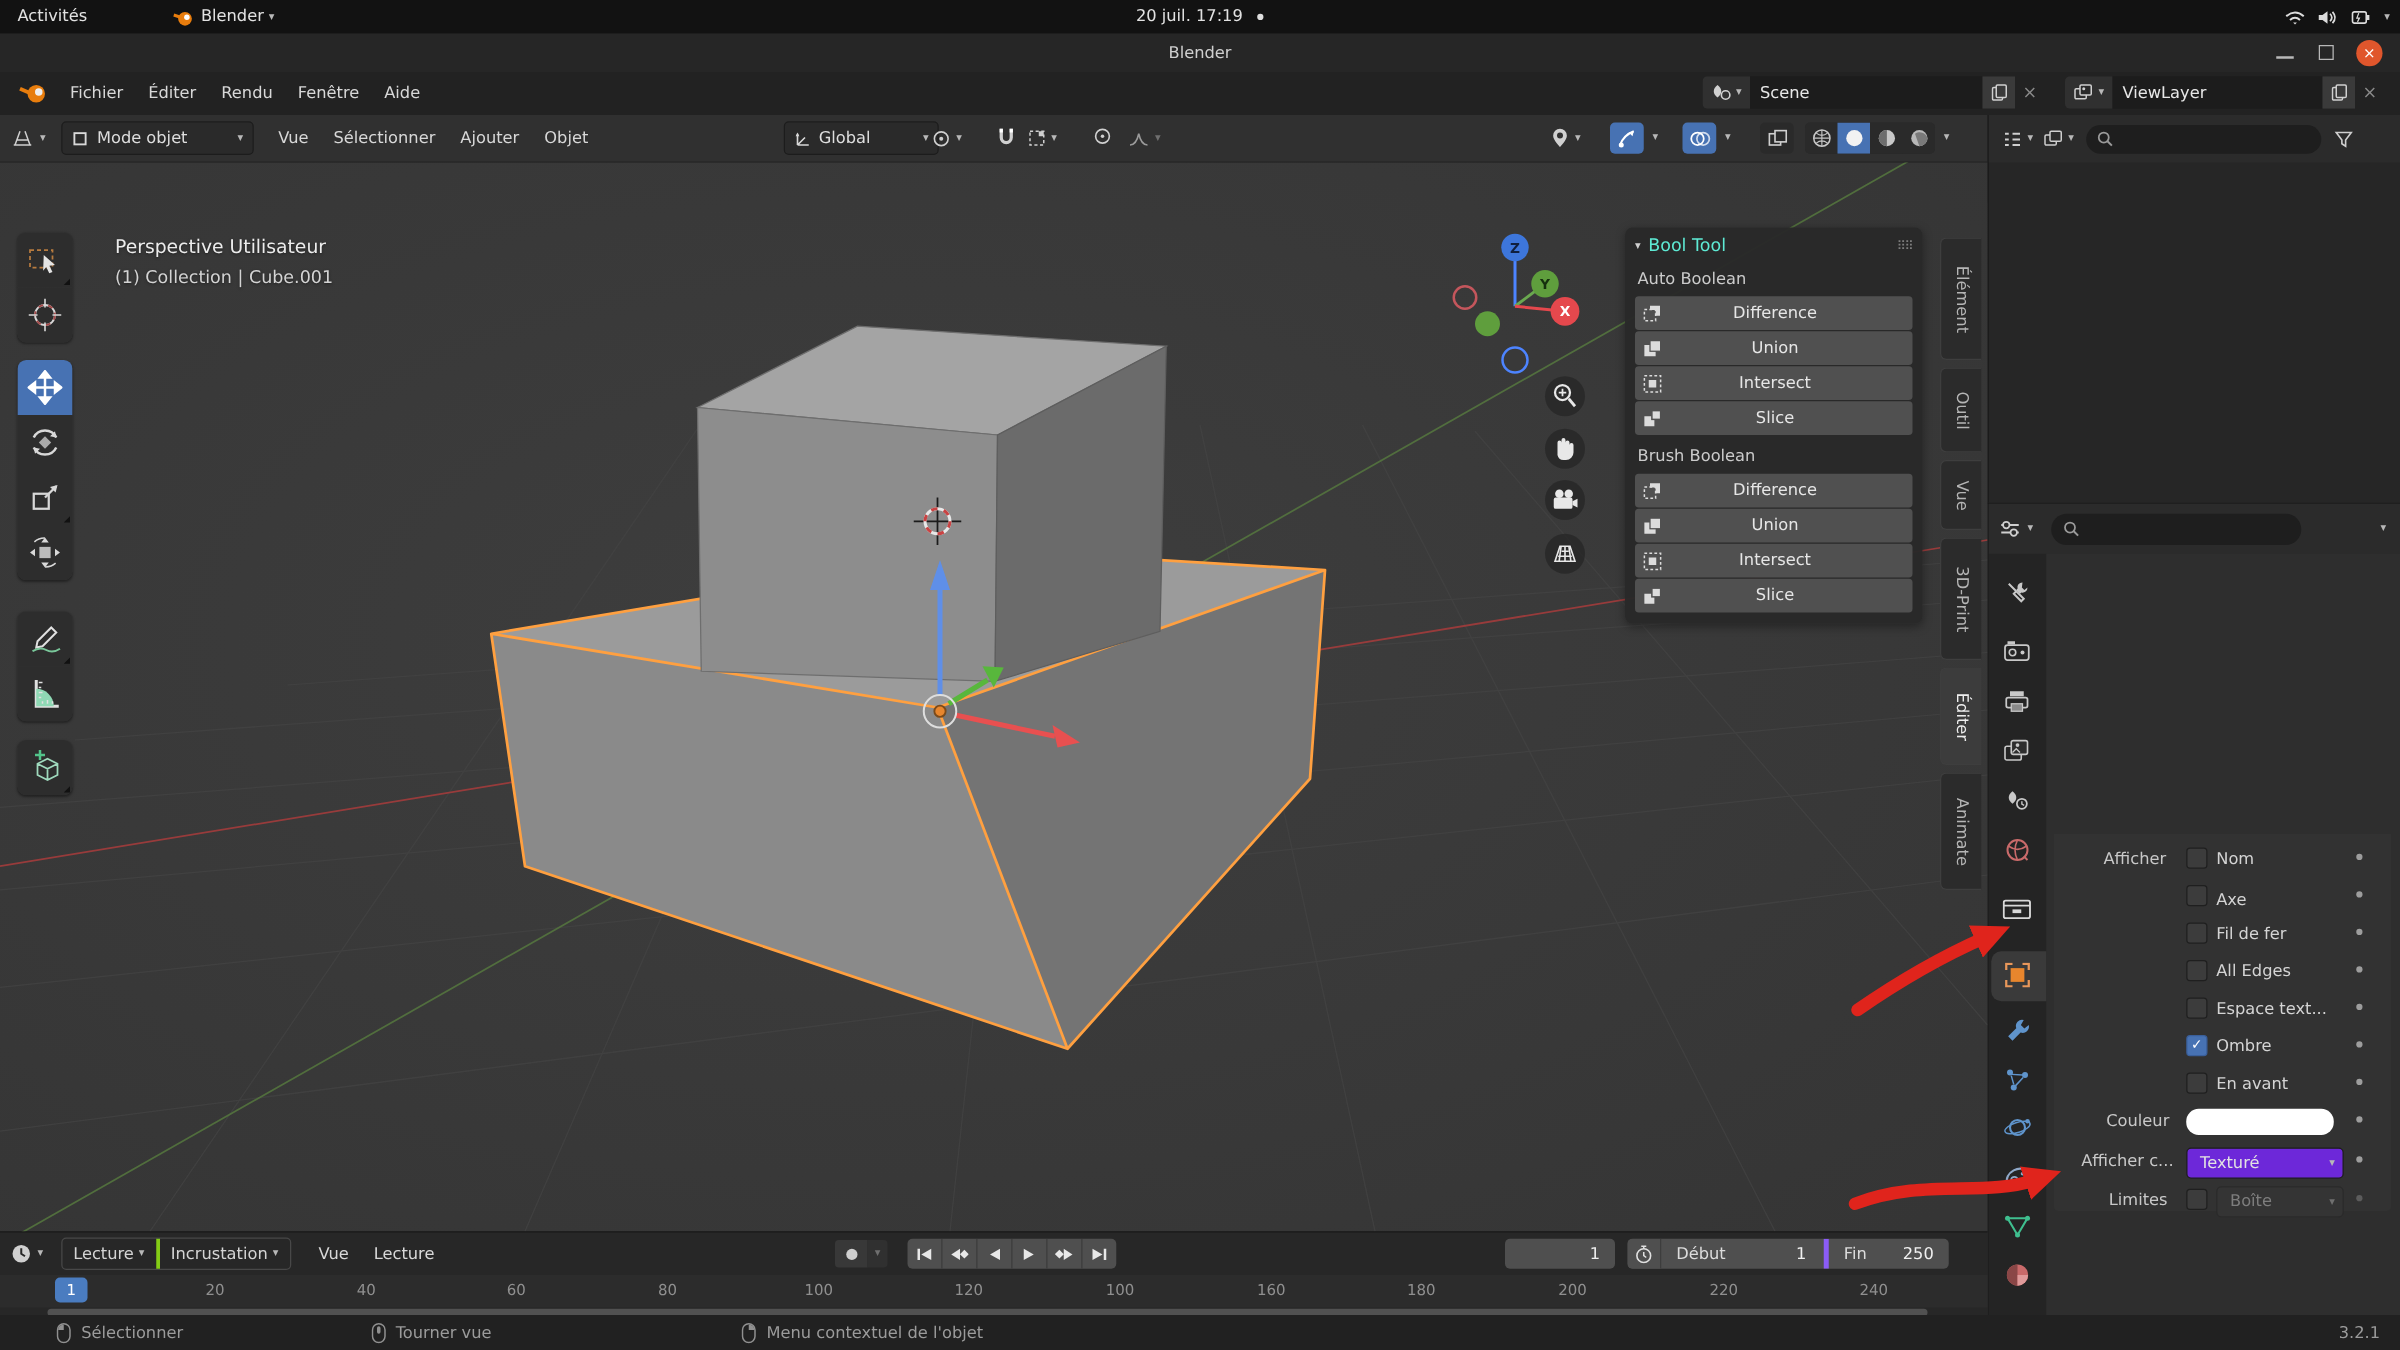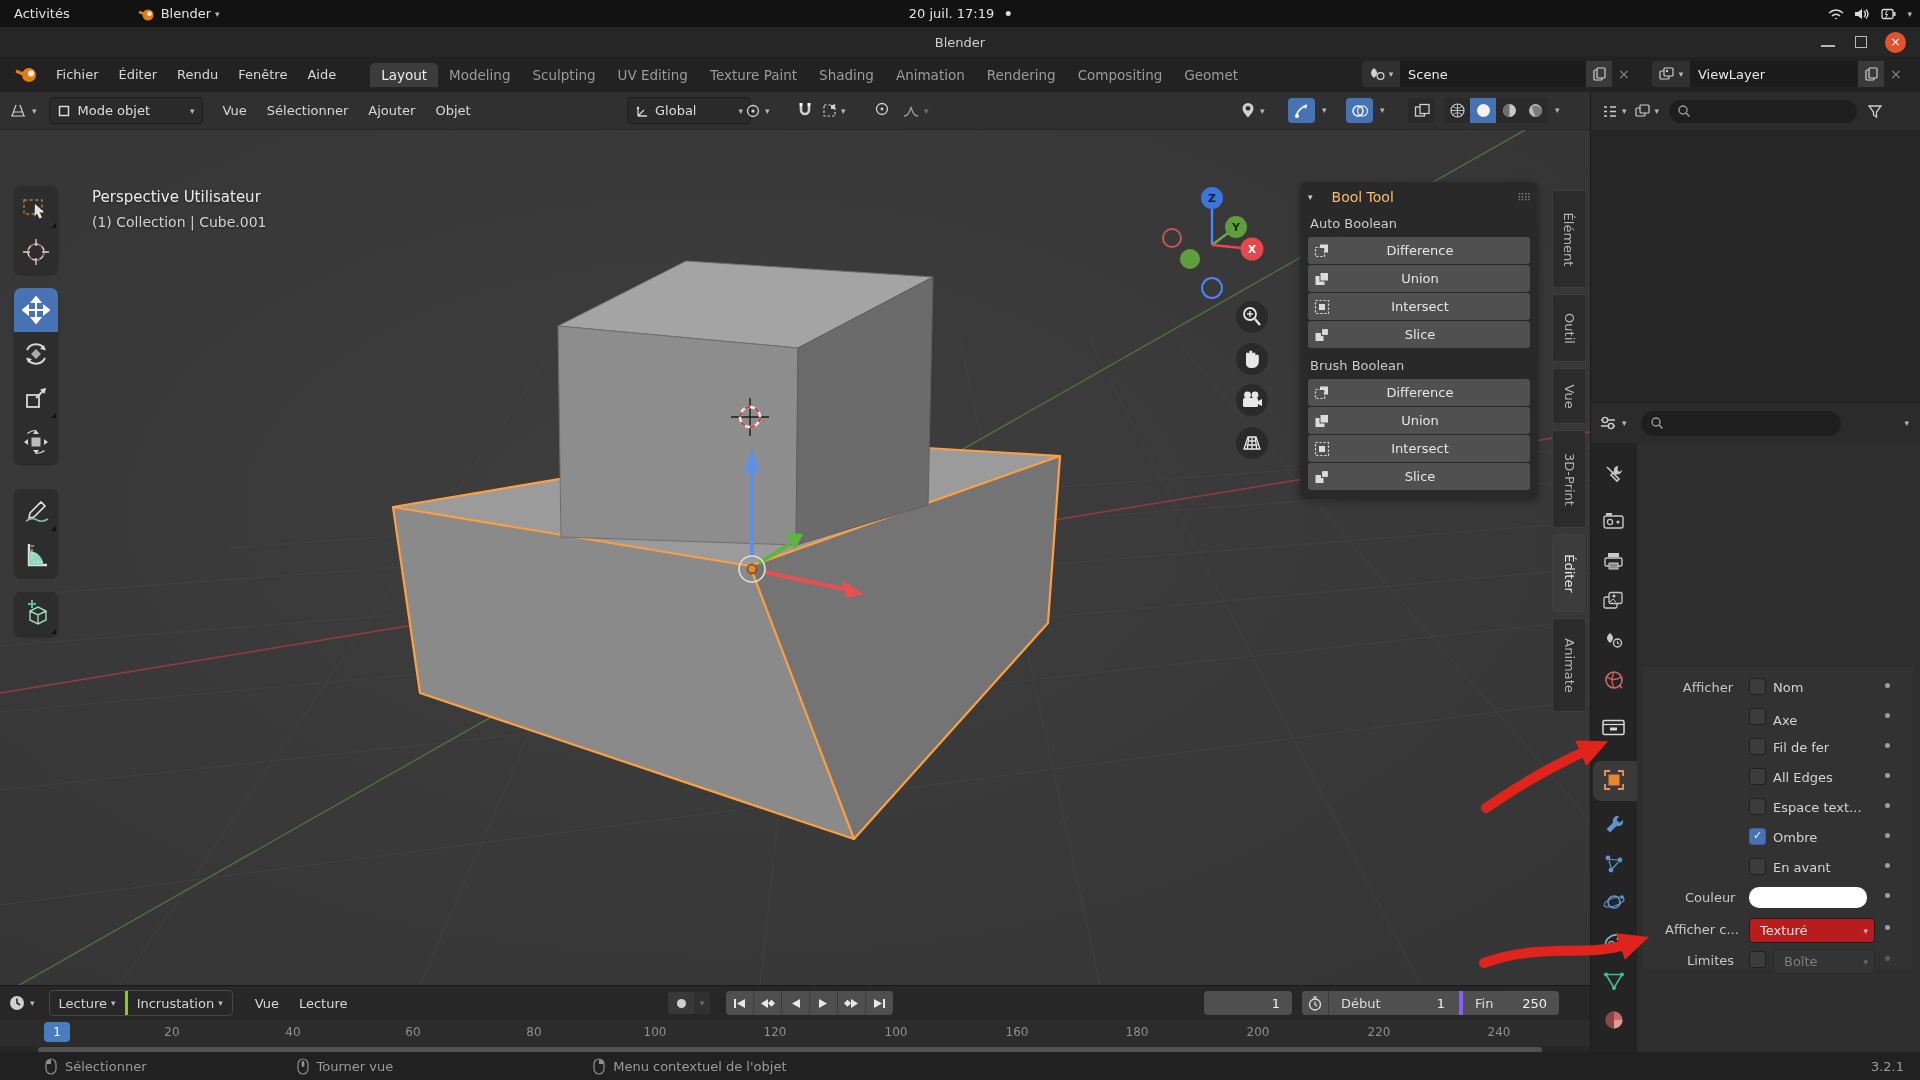--- a/index.html
+++ b/index.html
@@ -86,32 +86,20 @@
       <circle cx="17" cy="8.5" r="3" fill="#eee"></circle>
       <path d="M2,6 L9,9" stroke="#e87d0d" stroke-width="3"></path>
     </svg>
   <span class="row" style="margin-left:6px">
     <span class="menu-item">Fichier</span>
     <span class="menu-item">Éditer</span>
     <span class="menu-item">Rendu</span>
     <span class="menu-item">Fenêtre</span>
     <span class="menu-item">Aide</span>
   </span>
-  <span class="row" style="margin-left:24px;font-size:13.5px">
-    <span class="ws-tab active">Layout</span>
-    <span class="ws-tab">Modeling</span>
-    <span class="ws-tab">Sculpting</span>
-    <span class="ws-tab">UV Editing</span>
-    <span class="ws-tab">Texture Paint</span>
-    <span class="ws-tab">Shading</span>
-    <span class="ws-tab">Animation</span>
-    <span class="ws-tab">Rendering</span>
-    <span class="ws-tab">Compositing</span>
-    <span class="ws-tab">Geomet</span>
-  </span>
 
   <span class="abs row" style="left:1362px;top:4px;height:26px;border-radius:4px;overflow:hidden">
     <span class="row hbtn" style="width:38px;height:26px;border-radius:0">
       <svg width="16" height="14">
           <path d="M5,1 C9,4 9,8 5,11 C1,8 1,4 5,1Z" fill="#d0d0d0"></path>
           <circle cx="11.5" cy="9" r="3.4" fill="none" stroke="#d0d0d0" stroke-width="1.3"></circle>
         </svg>
       <span class="caret">▾</span>
     </span>
     <span style="background:#1c1c1c;height:26px;display:flex;align-items:center;width:178px;padding-left:8px;color:#e8e8e8">Scene</span>
@@ -452,21 +440,21 @@
         <path d="M8,11 l8,-4 8,4 v9 l-8,4 -8,-4Z M8,11 l8,4 8,-4 M16,15 v9" fill="none" stroke="#9fd9bd" stroke-width="1.4"></path>
         <path d="M6,4 h8 M10,0 v8" stroke="#52c48a" stroke-width="2"></path>
       </svg>
     <i class="subtri"></i>
   </div>
 </div>
 
 <div class="abs" style="left:1300px;top:182px;width:238px;background:rgba(41,41,41,.96);border-radius:6px;z-index:3;box-shadow:0 2px 8px rgba(0,0,0,.35);padding-bottom:8px">
   <div class="row" style="height:30px">
     <span class="caret" style="margin-left:8px;color:#cfcfcf">▾</span>
-    <span style="margin-left:19px;color:#fdba74;font-size:14px">Bool Tool</span>
+    <span style="margin-left:6px;color:#5eead4;font-size:14px">Bool Tool</span>
     <span class="dots">⠿⠿</span>
   </div>
   <div style="margin:4px 0 6px 10px;color:#cbcbcb">Auto Boolean</div>
   <div style="margin:0 8px">
     <div class="boolbtn">
       <svg width="16" height="16" style="margin-left:6px">
           <rect x="1.5" y="4.5" width="9" height="9" fill="none" stroke="#dcdcdc" stroke-width="1.2" stroke-dasharray="2.2,1.8"></rect>
           <path d="M6,1.5 h8 v8 h-3.5 v-4.5 h-4.5Z" fill="#dcdcdc"></path>
         </svg>
       <span class="lbl">Difference</span>
@@ -687,21 +675,21 @@
     <span class="checkbox on abs" style="left:106px;top:161px">✓</span>
       <span class="abs" style="left:130px;top:163px">Ombre</span>
       <span class="dot abs" style="left:242px;top:166px"></span>
     <span class="checkbox abs" style="left:106px;top:191px"></span>
       <span class="abs" style="left:130px;top:193px">En avant</span>
       <span class="dot abs" style="left:242px;top:196px"></span>
     <span class="abs" style="left:42px;top:223px;color:#c8c8c8">Couleur</span>
     <span class="abs" style="left:106px;top:220px;width:118px;height:21px;background:#ffffff;border-radius:10px"></span>
       <span class="dot abs" style="left:242px;top:226px"></span>
     <span class="abs" style="left:22px;top:255px;color:#c8c8c8">Afficher c...</span>
-    <span class="abs row" style="left:106px;top:251px;width:124px;height:23px;background:#b91c1c;border-radius:4px;border:1px solid #1d1d1d">
+    <span class="abs row" style="left:106px;top:251px;width:124px;height:23px;background:#6d28d9;border-radius:4px;border:1px solid #1d1d1d">
       <span style="margin-left:10px;color:#e2e2e2">Texturé</span>
         <span class="caret" style="margin-left:auto;margin-right:6px">▾</span>
     </span>
       <span class="dot abs" style="left:242px;top:258px"></span>
     <span class="abs" style="left:44px;top:286px;color:#c8c8c8">Limites</span>
     <span class="checkbox abs" style="left:106px;top:284px"></span>
     <span class="abs row" style="left:130px;top:282px;width:100px;height:23px;background:#343434;border-radius:4px;border:1px solid #2a2a2a">
       <span style="margin-left:10px;color:#7d7d7d">Boîte</span>
         <span class="caret dim" style="margin-left:auto;margin-right:6px">▾</span>
     </span>

